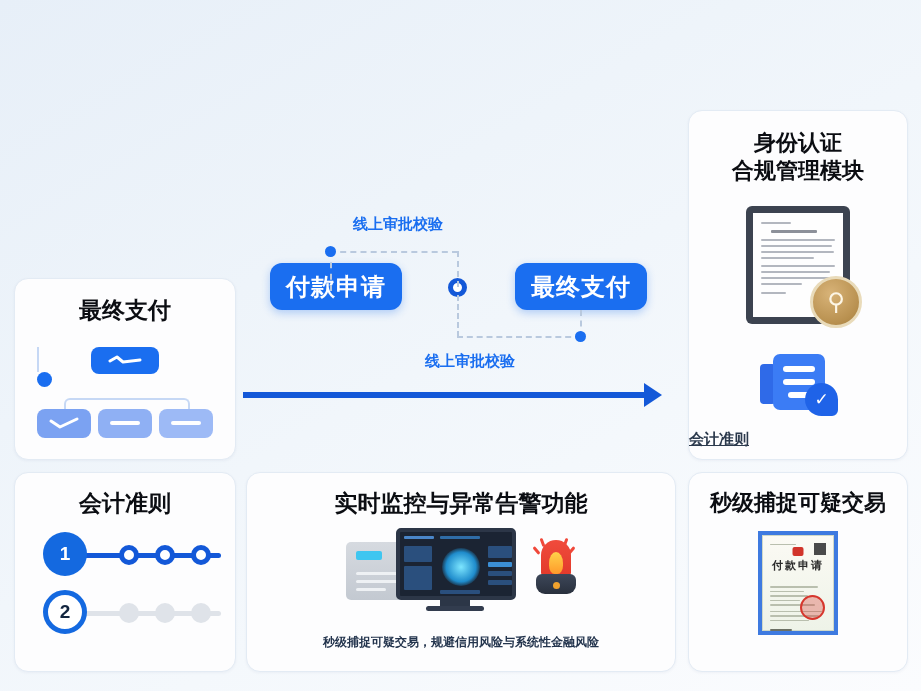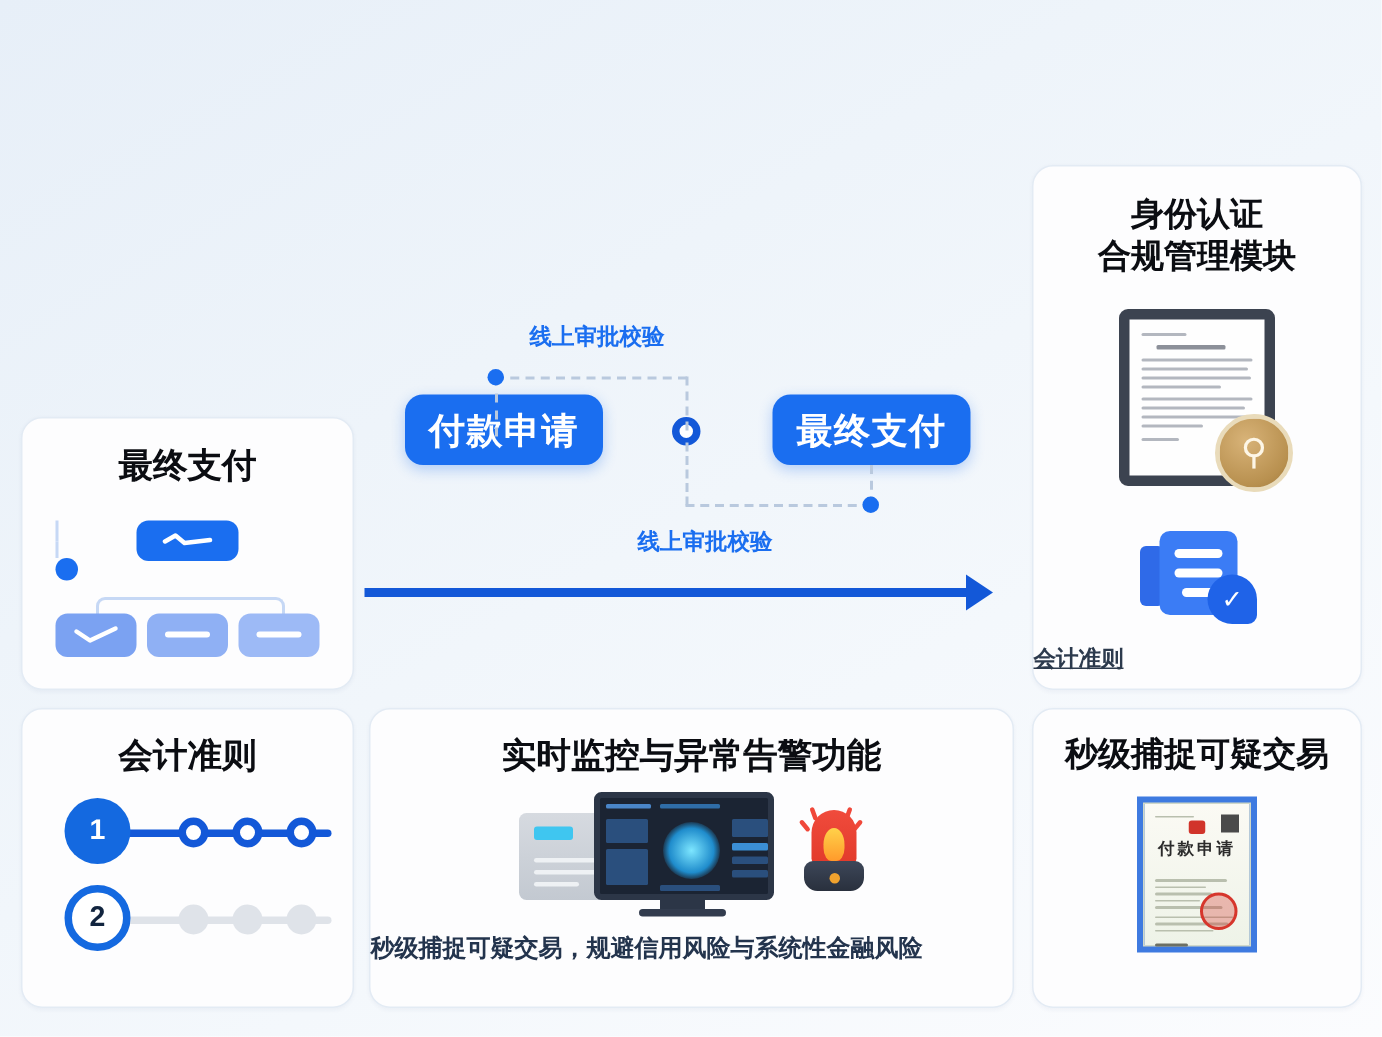--- a/index.html
+++ b/index.html
@@ -192,21 +192,21 @@
     position:absolute;left:15px;top:12px;width:14px;height:22px;border-radius:50% 50% 40% 40%;
     background:linear-gradient(180deg,#ffd24a 0%,#ff9a2b 100%);
   }
   .beacon .plate{
     position:absolute;left:2px;top:34px;width:40px;height:20px;border-radius:6px 6px 9px 9px;
     background:linear-gradient(180deg,#3d4759 0%,#29303d 100%);
   }
   .beacon .knob{position:absolute;left:19px;top:42px;width:7px;height:7px;border-radius:50%;background:#f0a22e;}
   .beacon .ray{position:absolute;width:3px;height:9px;border-radius:2px;background:#f0483a;}
   .mon-caption{
-    text-align:left;font-size:16px;font-weight:600;color:#23344d;margin-top:12px;
+    text-align:center;font-size:12px;font-weight:600;color:#23344d;margin-top:24px;
   }
 
   
   #card-ip{left:688px;top:472px;width:220px;height:200px;}
   #card-ip .card-title{font-size:22px;margin-top:16px;}
   .cert{
     position:relative;width:80px;height:104px;margin:14px auto 0;
     background:#3e7ae0;padding:4px;box-sizing:border-box;
   }
   .cert-in{

